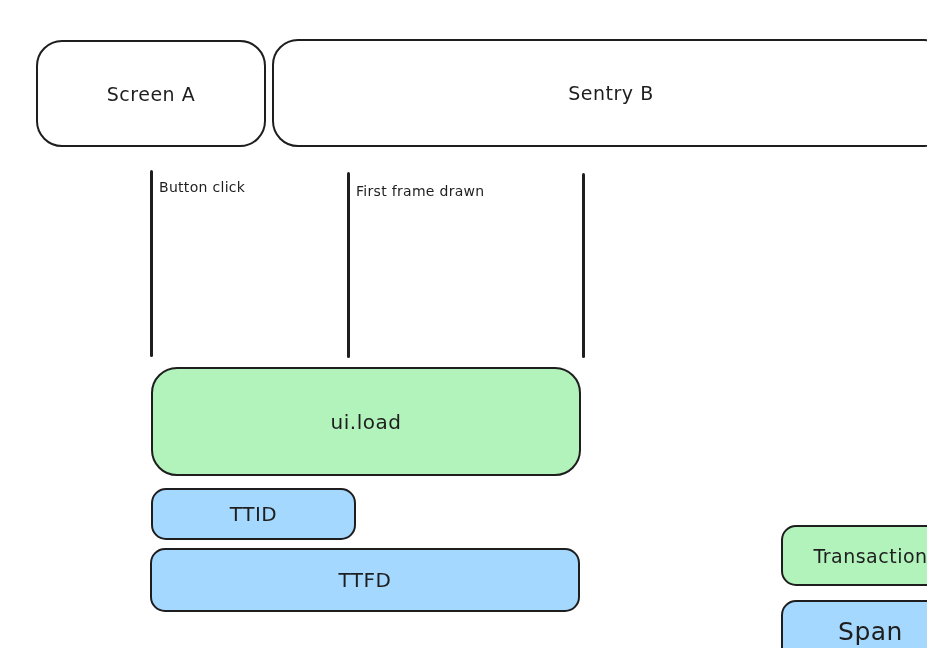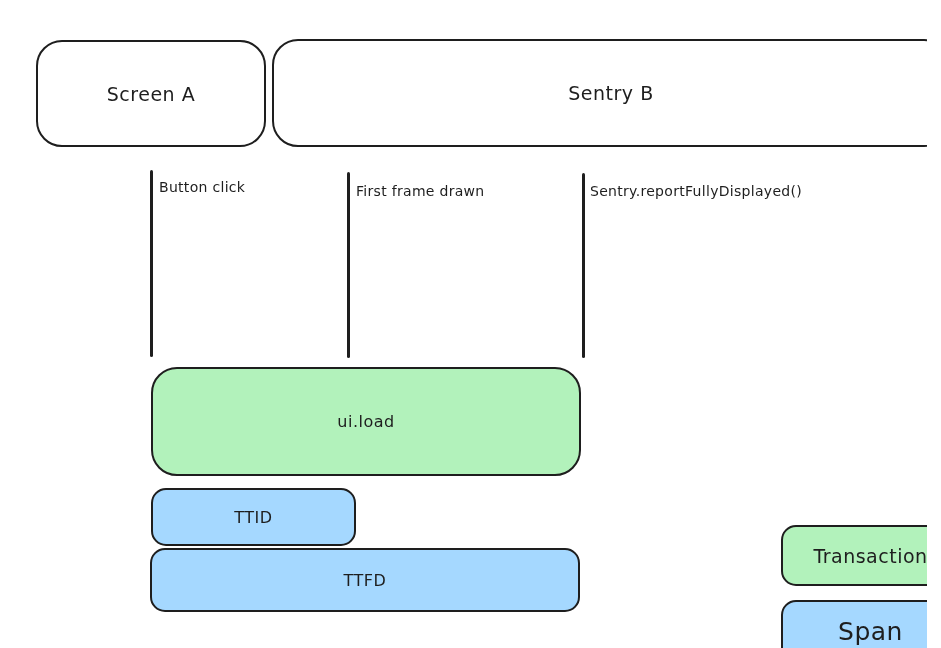--- a/index.html
+++ b/index.html
@@ -54,28 +54,28 @@
   .elabel-1 { left: 131px; top: 151px; }
   .elabel-2 { left: 328px; top: 155px; }
   .elabel-3 { left: 562px; top: 155px; }
 
   .bar {
     position: absolute;
     border: 2.5px solid var(--stroke);
     display: flex;
     align-items: center;
     justify-content: center;
-    font-size: 16px;
+    font-size: 20px;
     letter-spacing: 0.5px;
   }
   .bar.transaction { background: var(--transaction-fill); }
   .bar.span        { background: var(--span-fill); }
 
   .ui-load { left: 123px; top: 339px; width: 430px; height: 109px; border-radius: 26px; }
-  .ttid    { left: 123px; top: 460px; width: 205px; height: 58px;  border-radius: 15px; }
+  .ttid    { left: 123px; top: 460px; width: 205px; height: 52px;  border-radius: 15px; }
   .ttfd    { left: 122px; top: 520px; width: 430px; height: 64px;  border-radius: 15px; }
 
   .legend-transaction { left: 753px; top: 497px; width: 179px; height: 61px; border-radius: 15px; font-size: 19px; }
   .legend-span        { left: 753px; top: 572px; width: 179px; height: 63px; border-radius: 15px; font-size: 25px; }
 </style>
 </head>
 <body>
 
 <div class="canvas">
 
@@ -86,21 +86,20 @@
     <span class="lbl">Sentry B</span>
   </div>
 
   <div class="event-line line-1"></div>
   <span class="event-label elabel-1">Button click</span>
 
   <div class="event-line line-2"></div>
   <span class="event-label elabel-2">First frame drawn</span>
 
   <div class="event-line line-3"></div>
-  <span class="event-label elabel-3">Sentry.reportFullyDisplayed()</span>
 
   <div class="bar transaction ui-load">
     <span>ui.load</span>
   </div>
   <div class="bar span ttid">
     <span>TTID</span>
   </div>
   <div class="bar span ttfd">
     <span>TTFD</span>
   </div>

